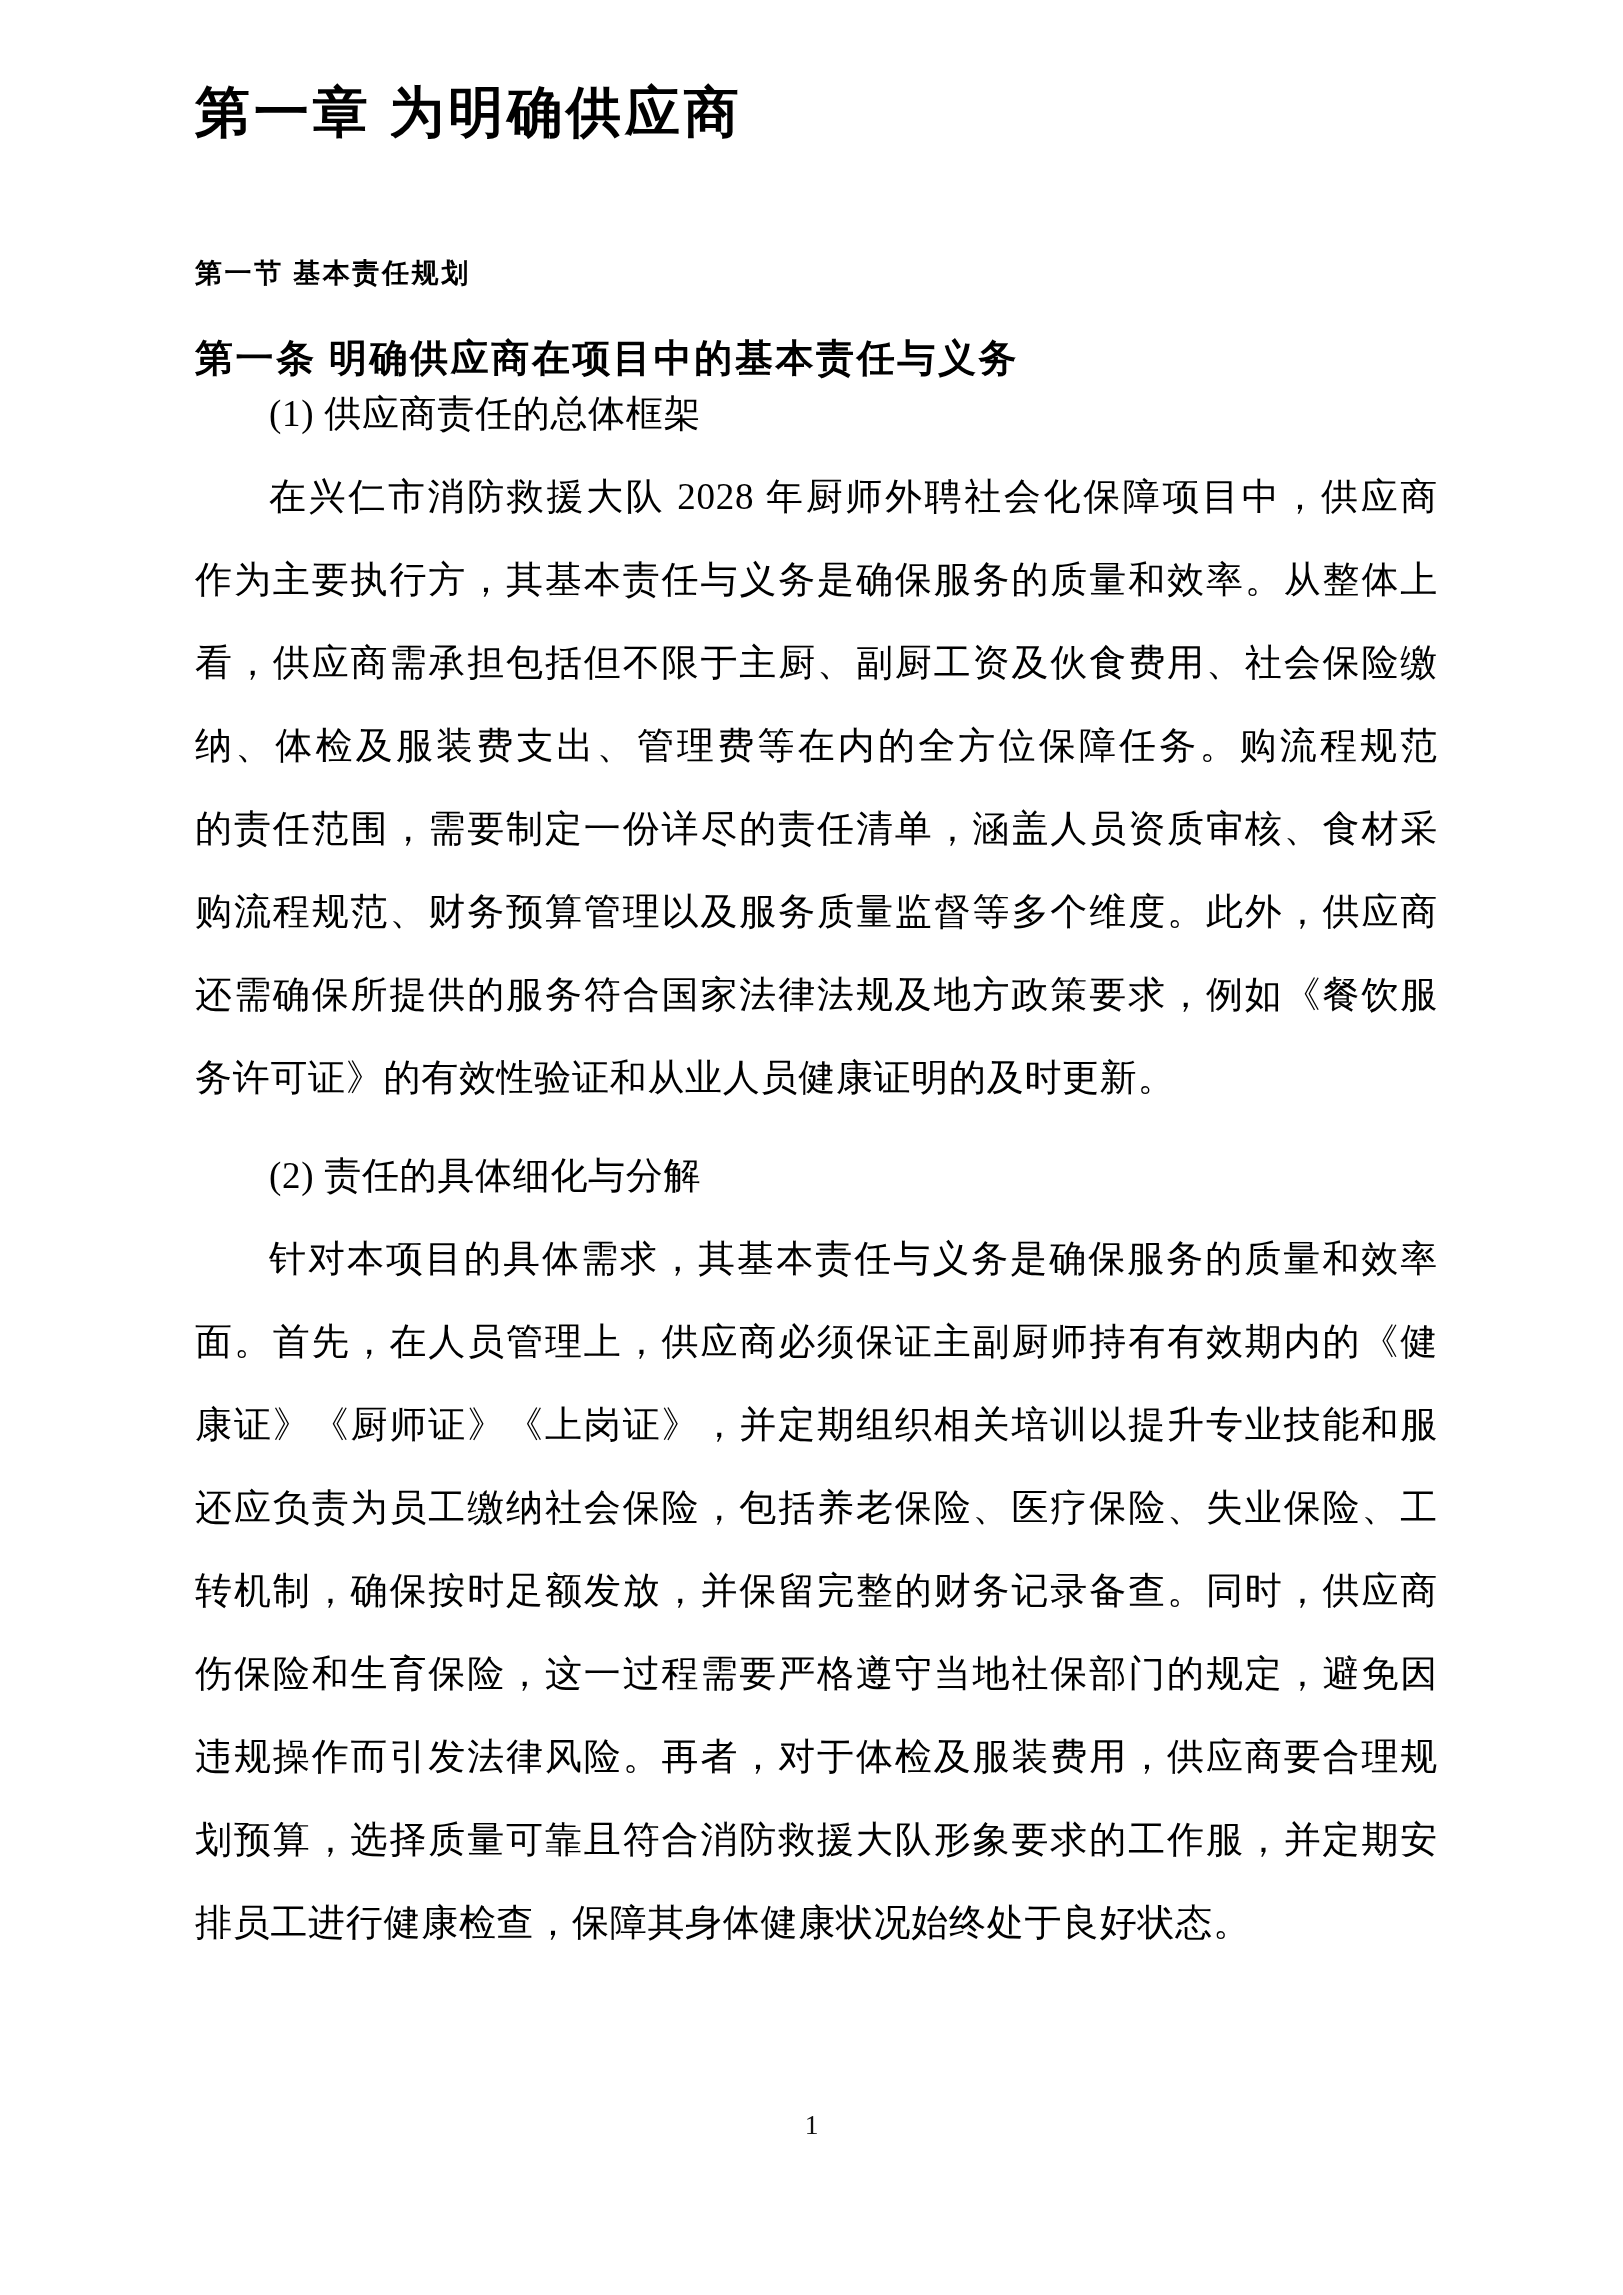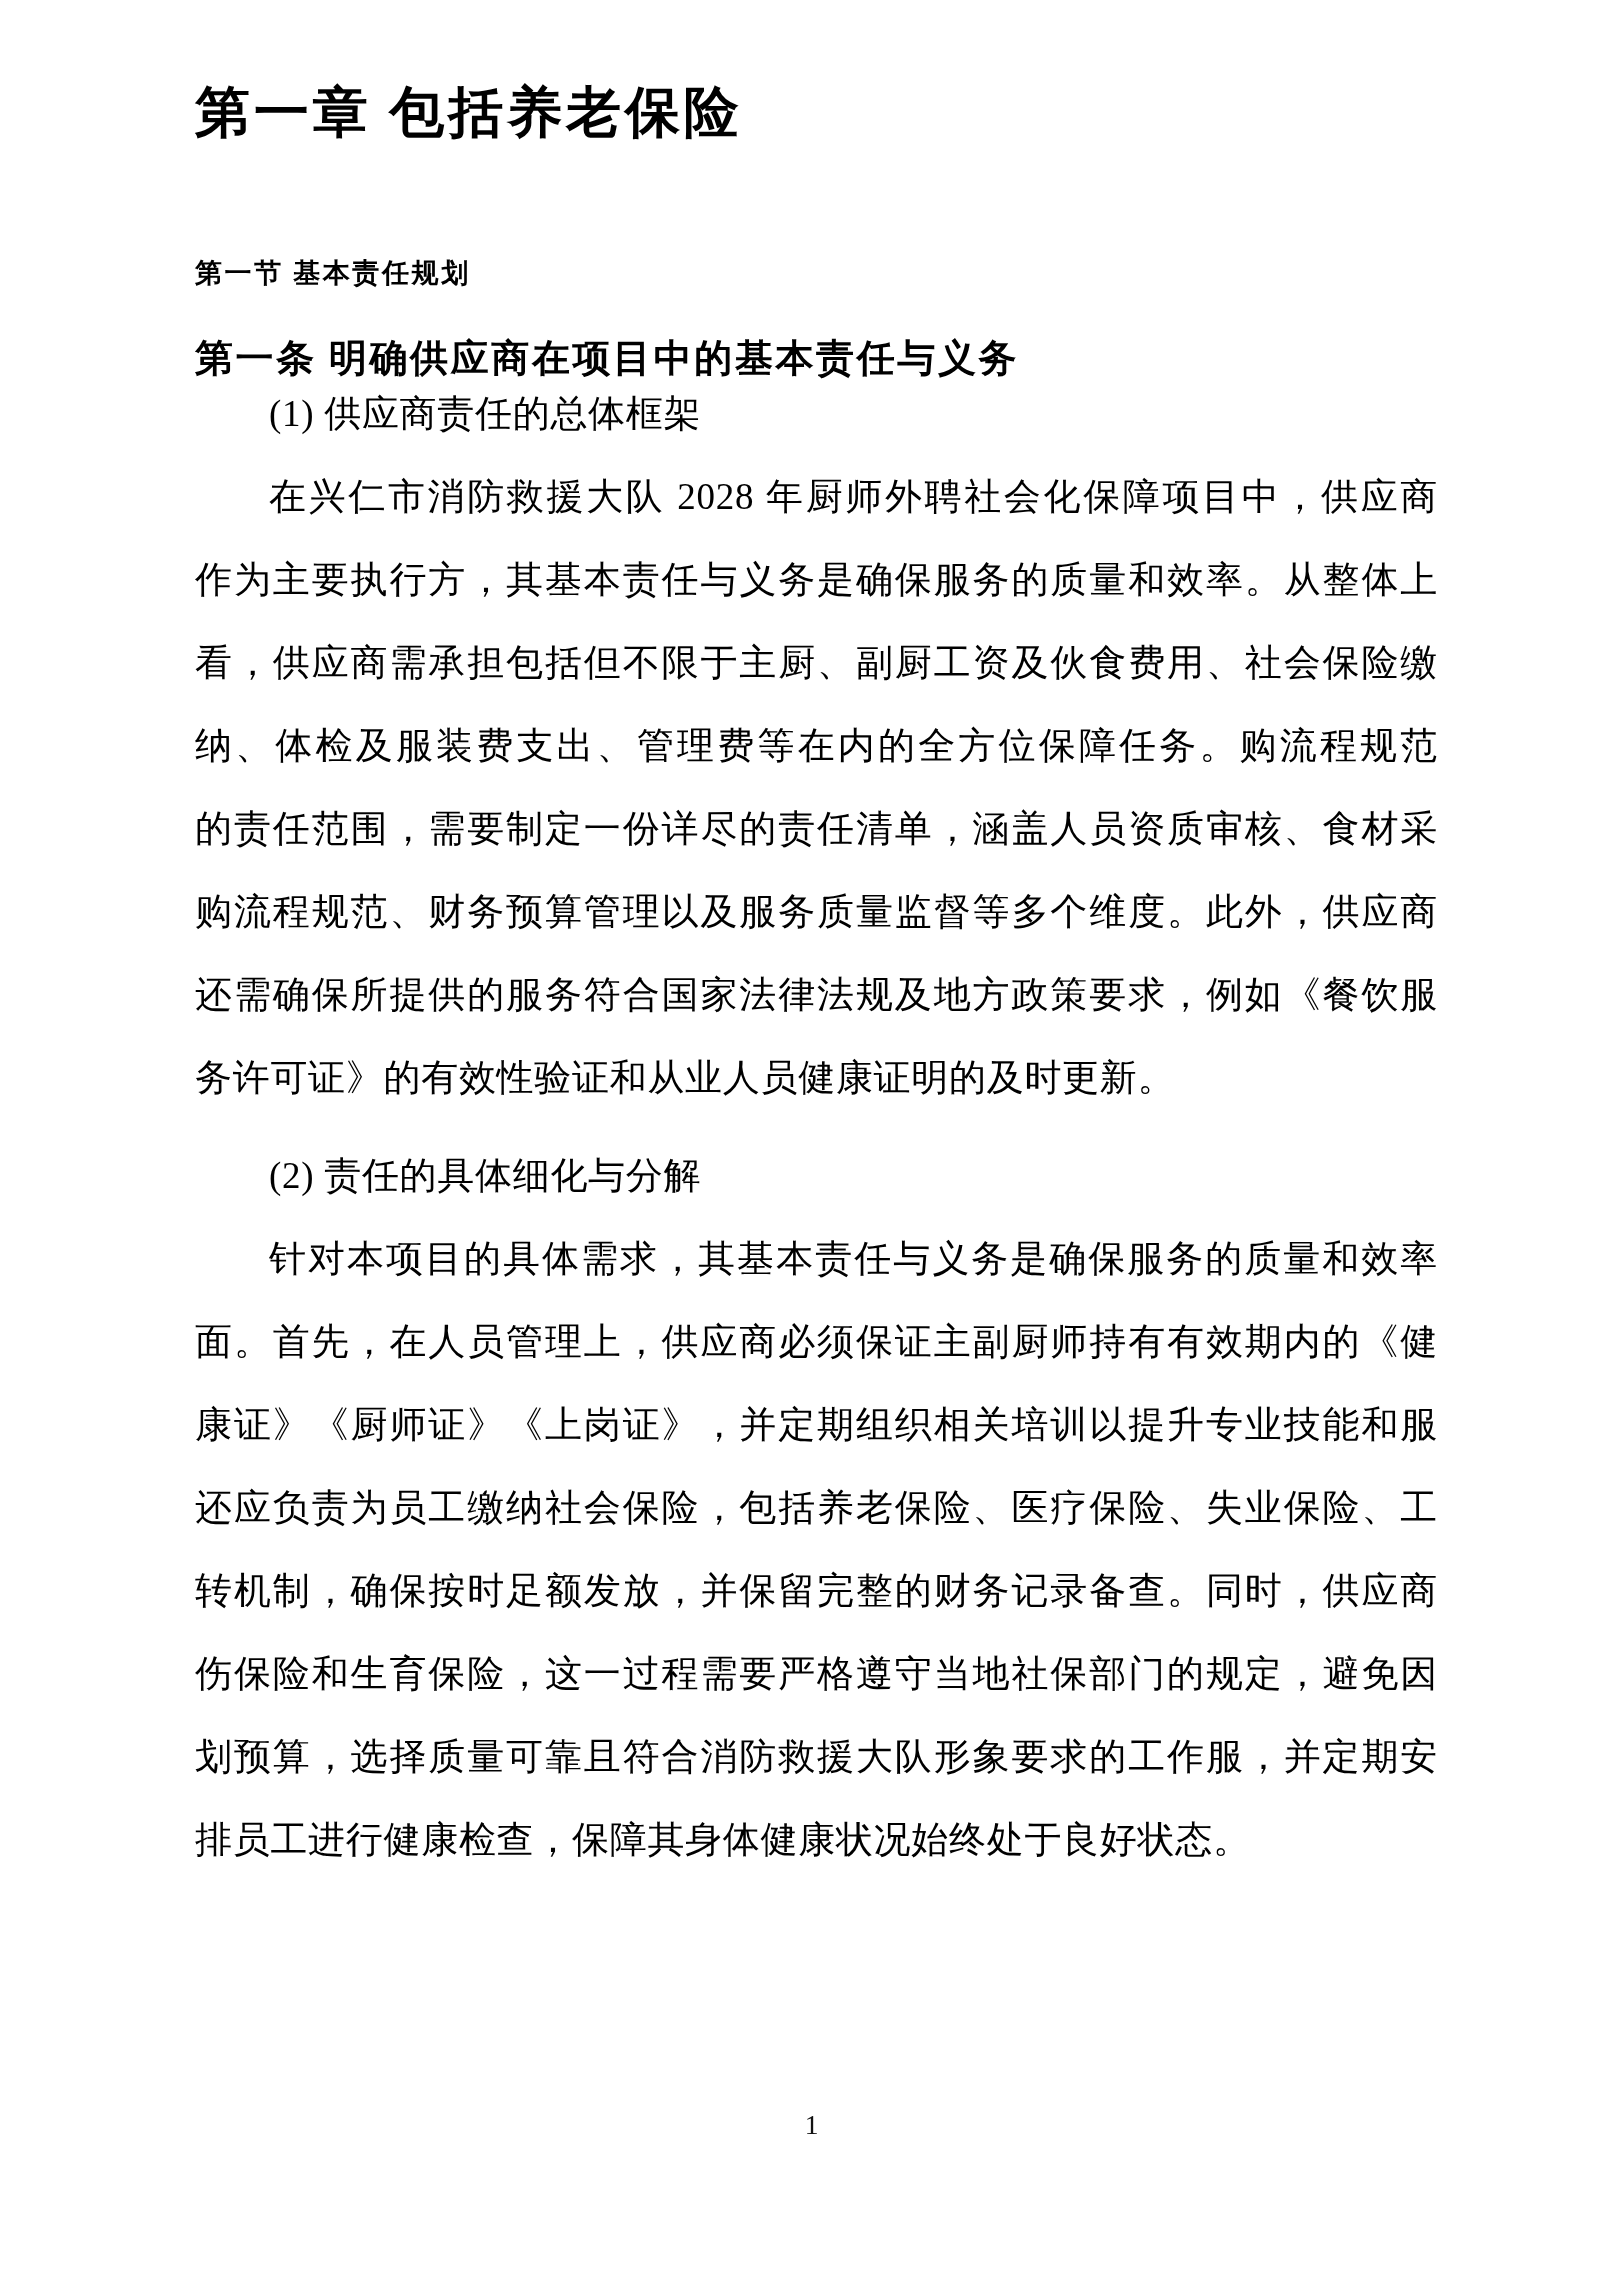--- a/index.html
+++ b/index.html
@@ -82,21 +82,21 @@
     font-size: 27.5px;
     line-height: 33px;
     color: #111111;
   }
 </style>
 </head>
 <body>
 
 <div class="page">
   <div class="content">
-    <div class="chapter-heading">第一章 包括养老保险</div>
+    <div class="chapter-heading">第一章 为明确供应商</div>
     <div class="section-heading">第一节 基本责任规划</div>
     <div class="article-heading">第一条 明确供应商在项目中的基本责任与义务</div>
     <div id="blocks">
         <div class="subheading">(1) 供应商责任的总体框架</div>
         <div class="paragraph">
           <div class="line first">在兴仁市消防救援大队 2028 年厨师外聘社会化保障项目中，供应商</div>
           <div class="line">作为主要执行方，其基本责任与义务是确保服务的质量和效率。从整体上</div>
           <div class="line">看，供应商需承担包括但不限于主厨、副厨工资及伙食费用、社会保险缴</div>
           <div class="line">纳、体检及服装费支出、管理费等在内的全方位保障任务。购流程规范</div>
           <div class="line">的责任范围，需要制定一份详尽的责任清单，涵盖人员资质审核、食材采</div>
@@ -105,20 +105,21 @@
           <div class="line last">务许可证》的有效性验证和从业人员健康证明的及时更新。</div>
         </div>
         <div class="subheading">(2) 责任的具体细化与分解</div>
         <div class="paragraph">
           <div class="line first">针对本项目的具体需求，其基本责任与义务是确保服务的质量和效率</div>
           <div class="line">面。首先，在人员管理上，供应商必须保证主副厨师持有有效期内的《健</div>
           <div class="line">康证》《厨师证》《上岗证》，并定期组织相关培训以提升专业技能和服</div>
           <div class="line">还应负责为员工缴纳社会保险，包括养老保险、医疗保险、失业保险、工</div>
           <div class="line">转机制，确保按时足额发放，并保留完整的财务记录备查。同时，供应商</div>
           <div class="line">伤保险和生育保险，这一过程需要严格遵守当地社保部门的规定，避免因</div>
+          <div class="line">违规操作而引发法律风险。再者，对于体检及服装费用，供应商要合理规</div>
           <div class="line">划预算，选择质量可靠且符合消防救援大队形象要求的工作服，并定期安</div>
           <div class="line last">排员工进行健康检查，保障其身体健康状况始终处于良好状态。</div>
         </div>
       </div>
   </div>
   <div class="page-number">1</div>
 </div>
 
 
 </body></html>

